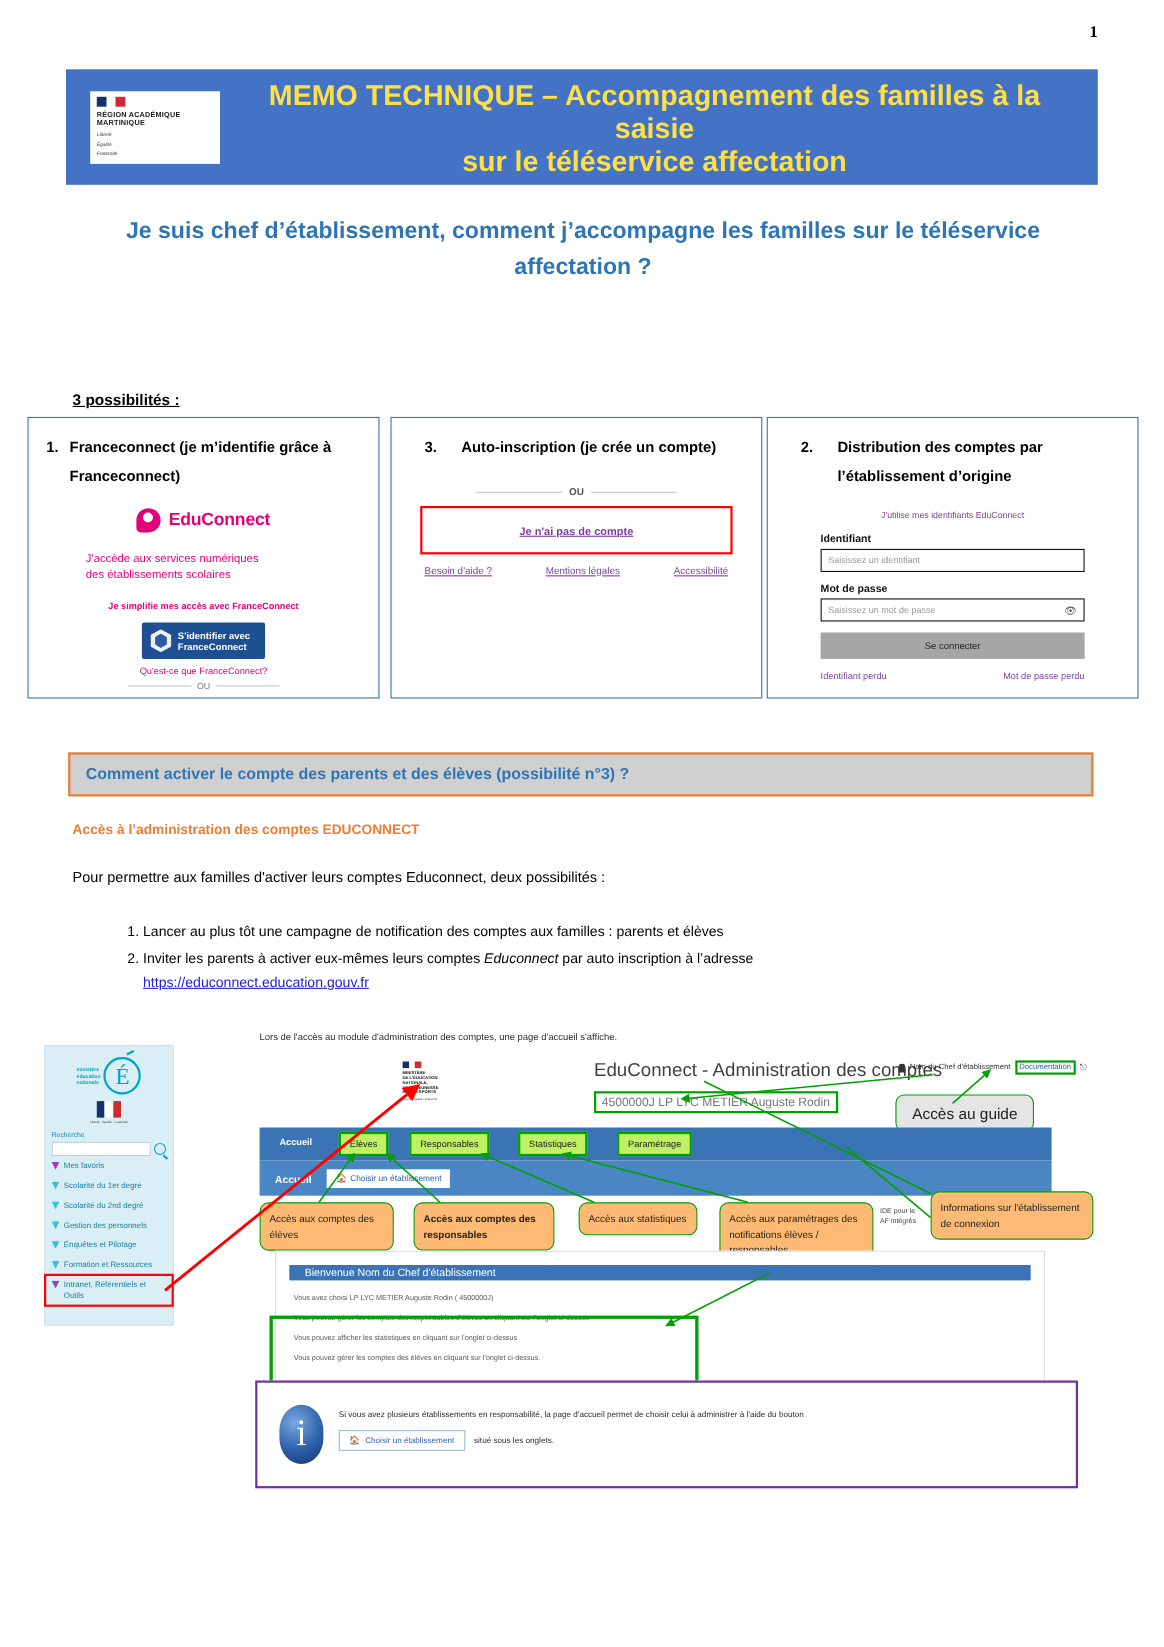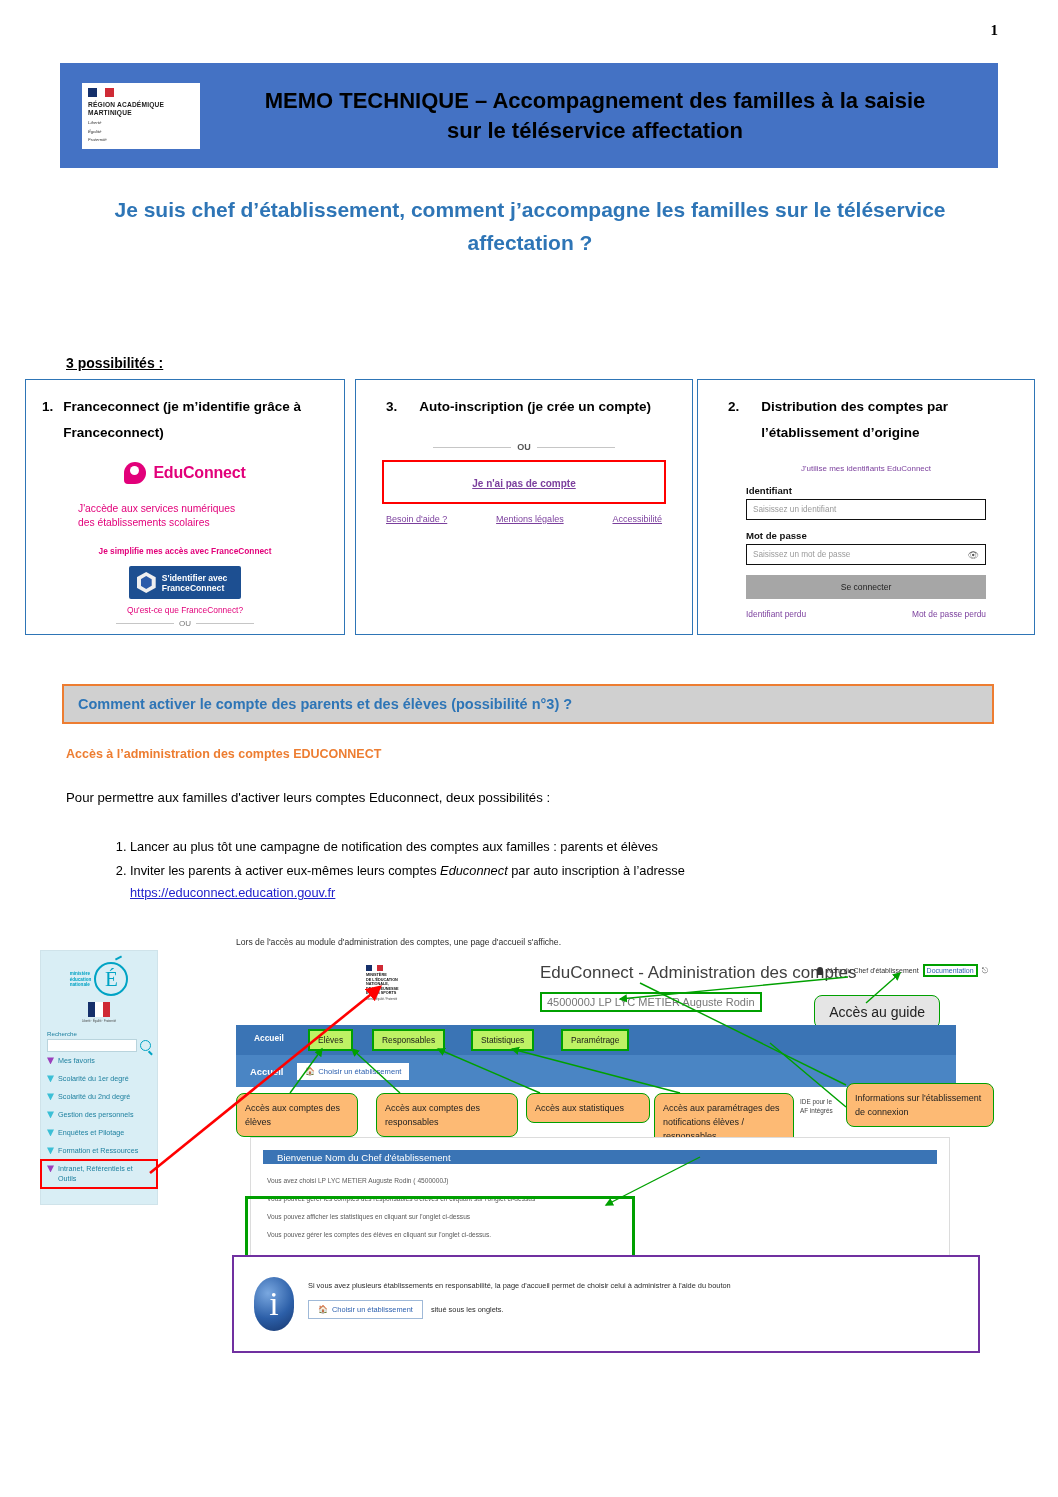--- a/index.html
+++ b/index.html
@@ -34,22 +34,22 @@
   .flag .w{background:#ffffff;}
   .flag .r{background:#cf2a35;}
   .logo-line{
     font-size:6.6px;font-weight:bold;letter-spacing:.2px;color:#1a1a1a;
     line-height:8px;text-transform:uppercase;
   }
   .logo-devise{
     font-size:4.4px;color:#333;line-height:5.6px;font-style:italic;margin-top:3px;
   }
   .header-title{
-    flex:1;text-align:center;color:#000000;font-weight:bold;
-    font-size:22px;line-height:30px;padding:0 34px 0 26px;
+    flex:1;text-align:center;color:#fde047;font-weight:bold;
+    font-size:26px;line-height:30px;padding:0 34px 0 26px;
     font-family:"Liberation Sans", sans-serif;
   }
 
   
   .main-question{
     position:absolute;left:95px;top:193px;width:870px;
     text-align:center;color:#2e75b6;font-weight:bold;
     font-size:21px;line-height:33px;
   }
 
@@ -268,22 +268,22 @@
     padding:4px 8px;white-space:nowrap;display:flex;gap:3px;align-items:center;
   }
   .home-glyph{font-size:8px;color:#2b5fae;}
 
   .callouts{position:absolute;left:236px;top:168px;width:800px;}
   .callout{
     position:absolute;border:1.3px solid #00a000;border-radius:8px;background:#fdba74;
     font-size:9px;color:#222;line-height:14px;padding:7px 8px;box-sizing:border-box;
   }
   #co1{left:0px;top:0px;width:122px;}
-  #co2{left:140px;top:0px;width:142px;}
-  #co3{left:290px;top:0px;width:124px;}
+  #co2{left:140px;top:0px;width:128px;font-weight:bold;}
+  #co3{left:290px;top:0px;width:108px;}
   #co4{left:418px;top:0px;width:140px;}
   #co5{left:610px;top:-10px;width:148px;}
 
   .hidden-txt{position:absolute;font-size:6.4px;color:#444;line-height:9px;}
   #ht1{left:406px;top:174px;}
   #ht2{left:600px;top:174px;}
   #ht3{left:800px;top:172px;width:60px;}
 
   .panel{
     position:absolute;left:250px;top:212px;width:700px;height:120px;

